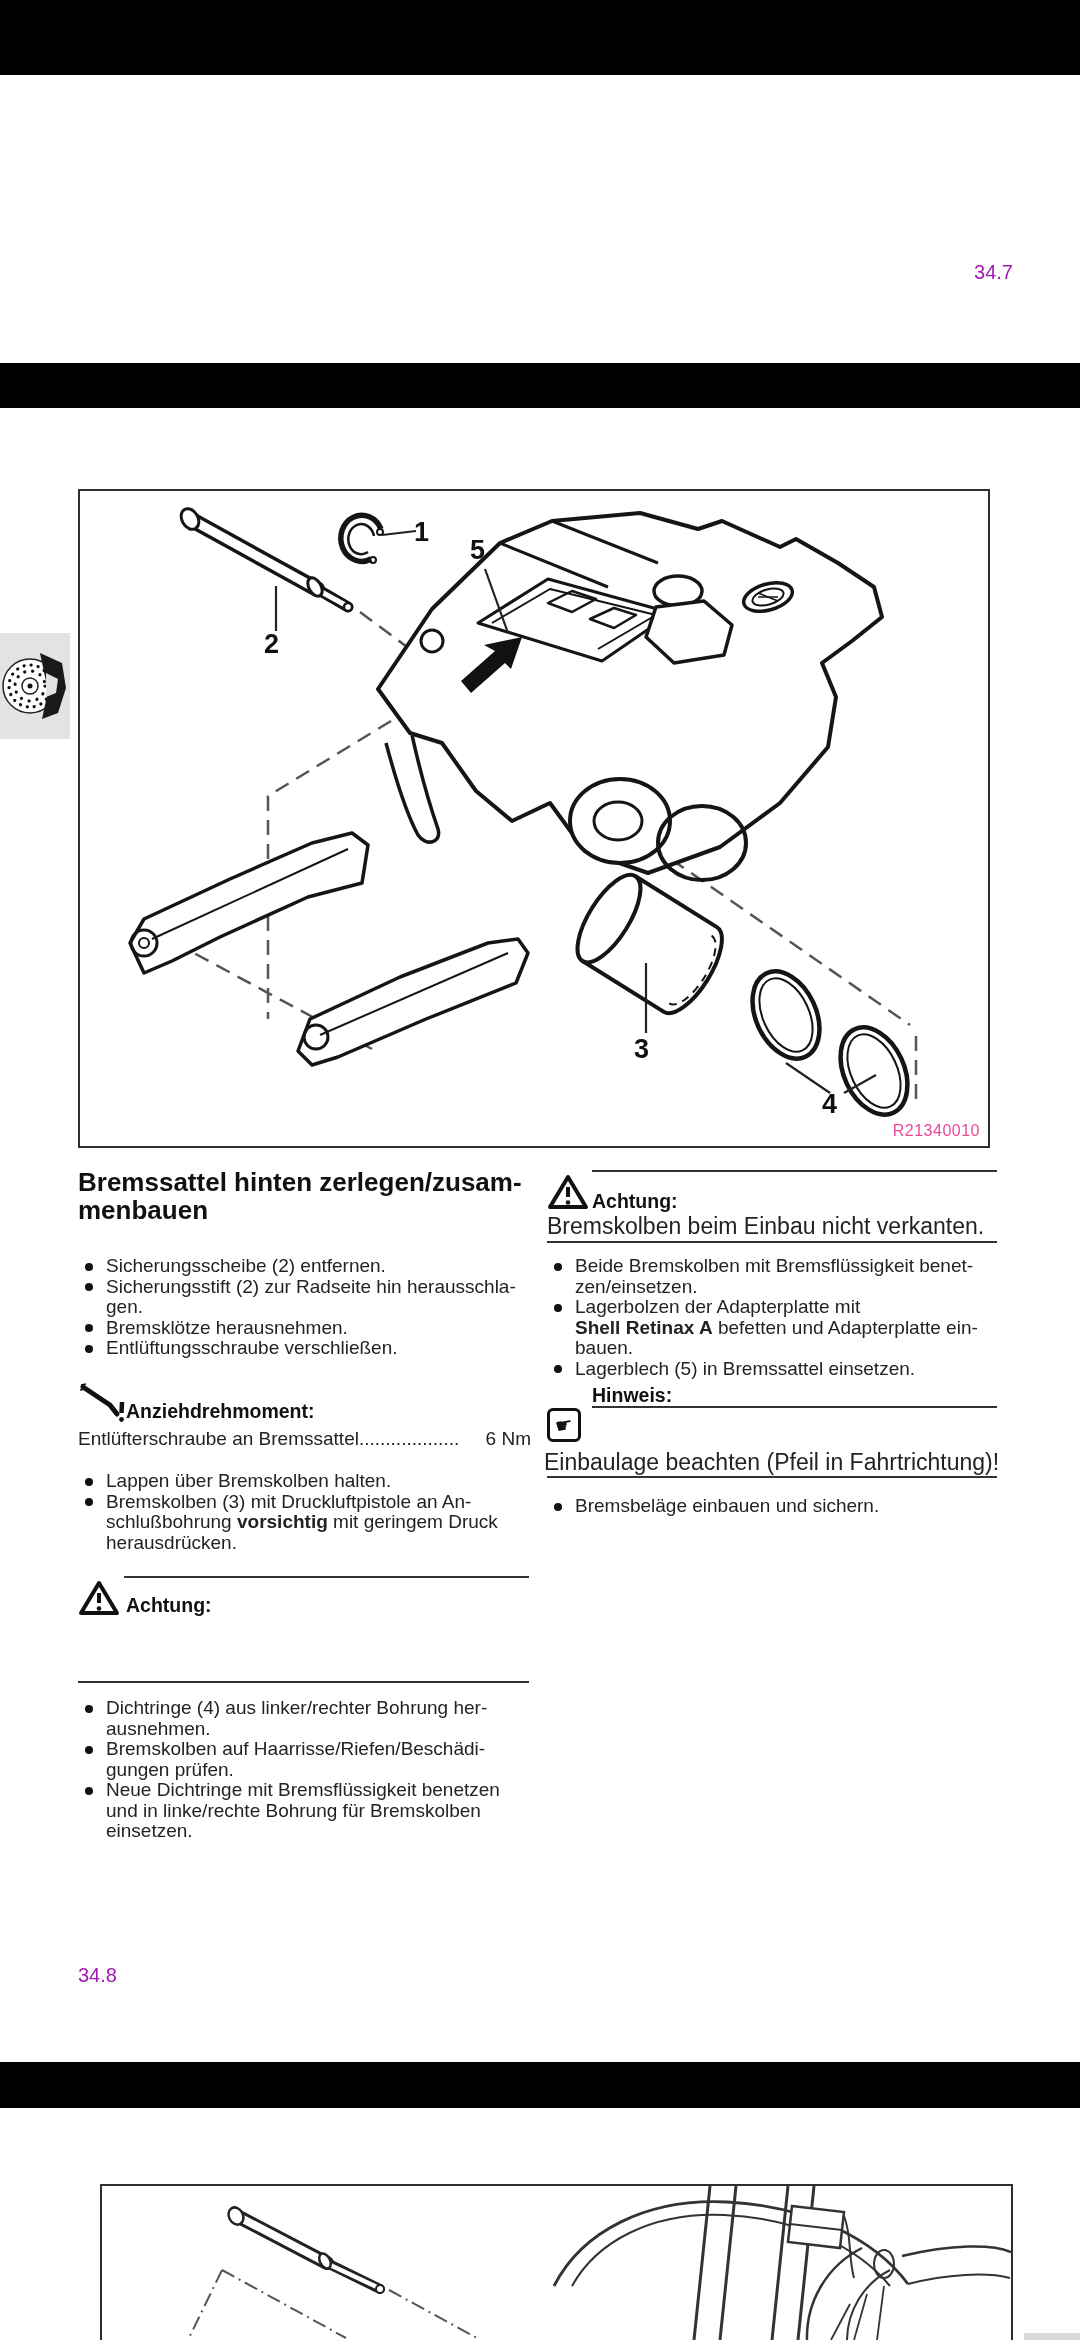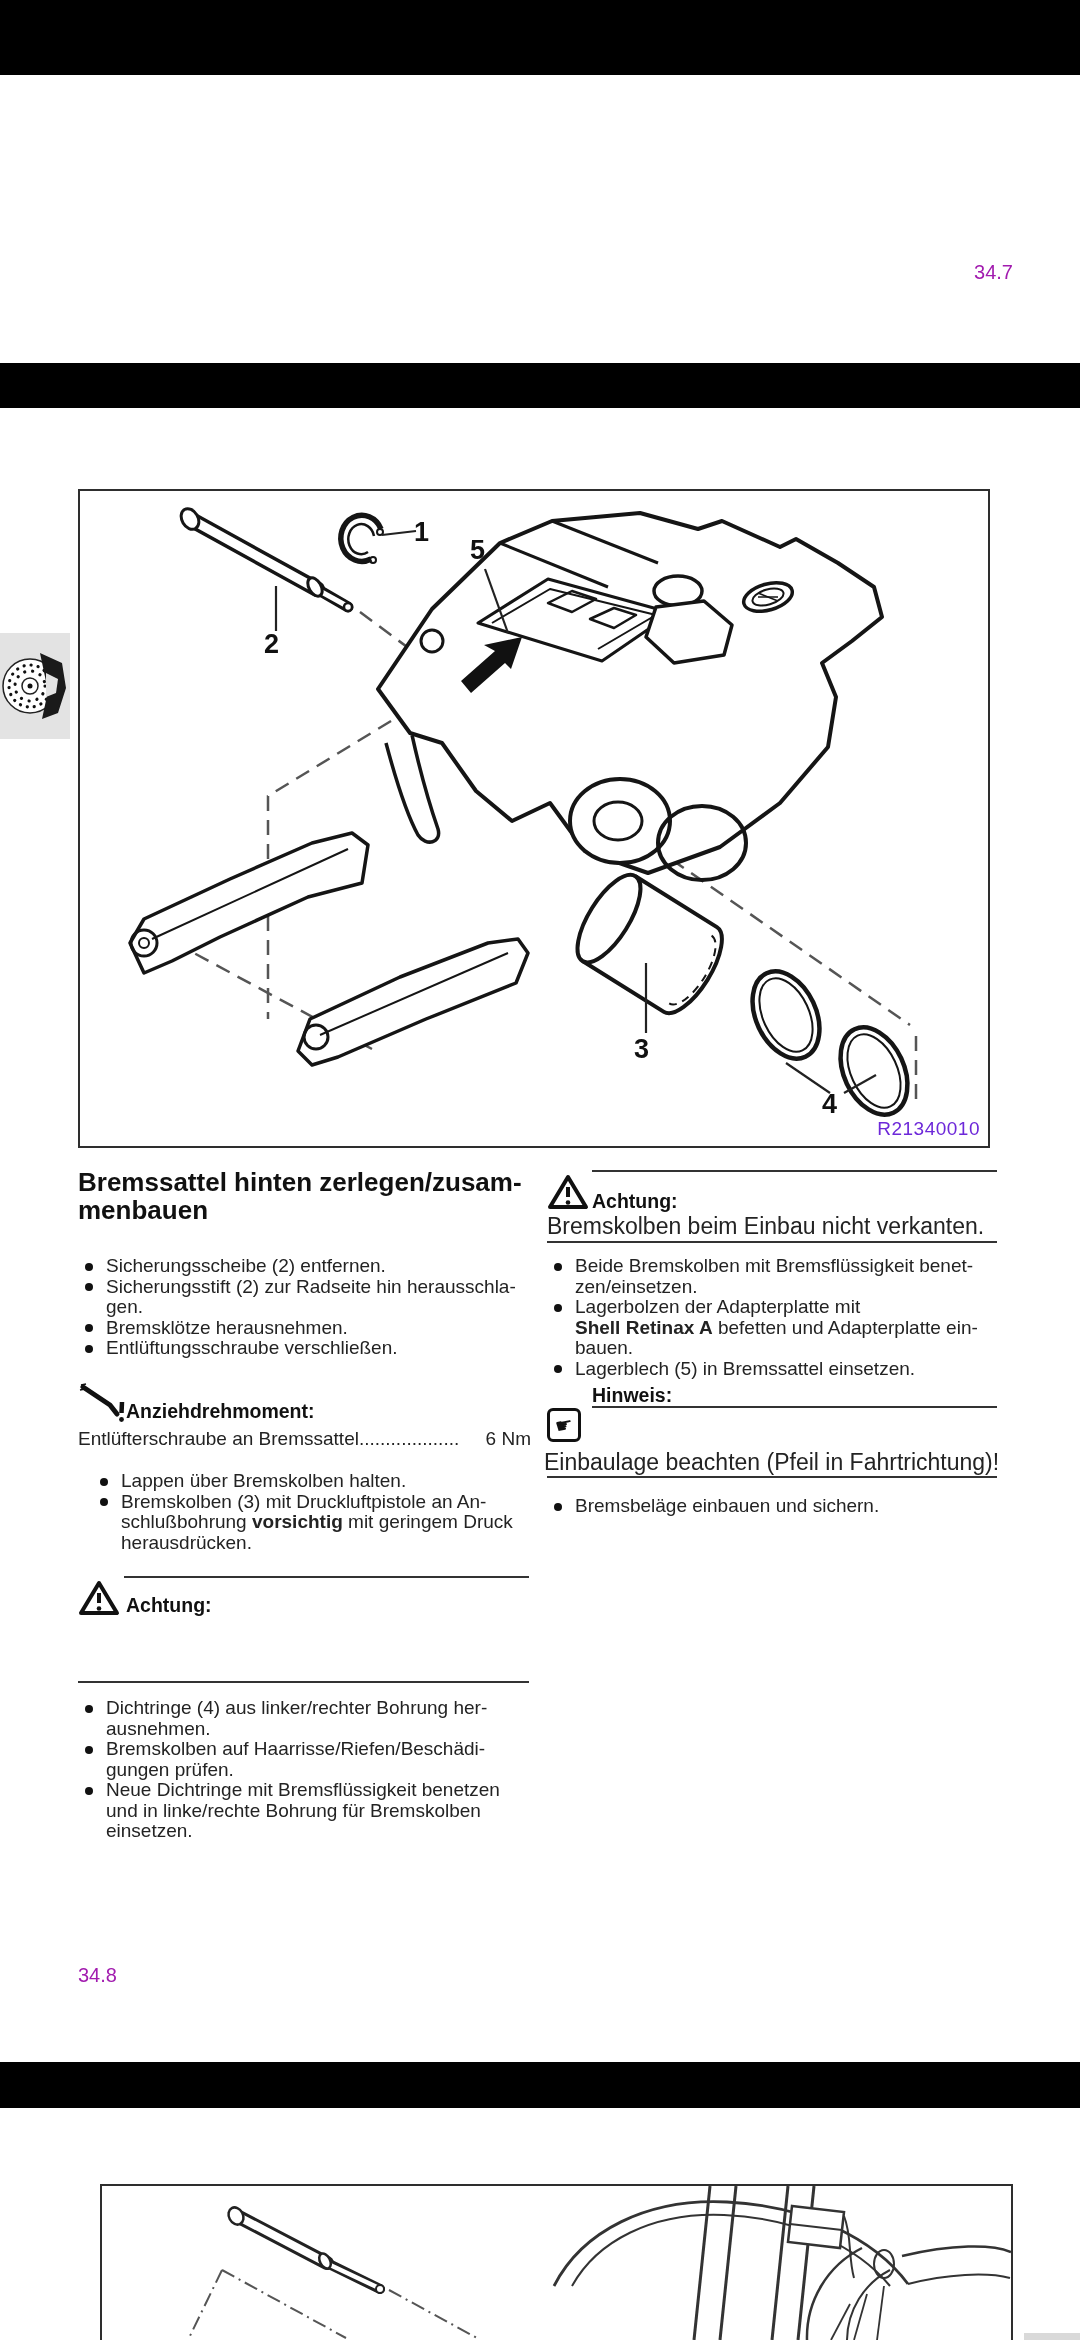--- a/index.html
+++ b/index.html
@@ -17,21 +17,21 @@
   .pagenum{position:absolute;font-size:20px;color:#a21caf;}
   .p1num{top:186px;left:903px;width:110px;text-align:right;}
   .p2num{top:1556px;left:78px;}
 
   .figframe{position:absolute;border:2px solid #2e2e2e;background:#fff;box-sizing:border-box;}
   .fig1{left:78px;top:81px;width:912px;height:659px;}
   .fig2{left:100px;top:76px;width:913px;height:156px;border-bottom:none;}
   .figframe svg{position:absolute;left:0;top:0;}
 
   .plabel{position:absolute;font-size:27px;font-weight:bold;color:#111;line-height:1;}
-  .figref{position:absolute;right:8px;bottom:6px;font-size:19px;color:#6d28d9;letter-spacing:.5px;}
+  .figref{position:absolute;right:8px;bottom:6px;font-size:16px;color:#ec4899;letter-spacing:.5px;}
   .title{position:absolute;left:78px;top:760px;width:490px;font-size:26px;font-weight:bold;
          line-height:28px;color:#111;}
   .steps{position:absolute;list-style:none;margin:0;padding:0;width:455px;font-size:19px;line-height:20.5px;}
   .steps li{position:relative;padding-left:28px;}
   .steps li::before{content:"";position:absolute;left:7px;top:6.5px;width:8px;height:8px;border-radius:50%;background:#111;}
   .rule{position:absolute;height:0;border-top:2px solid #333;}
   .sechead{position:absolute;font-size:19.5px;font-weight:bold;color:#111;}
   .secbody{position:absolute;font-size:23px;line-height:20.5px;}
   .leader{position:absolute;left:78px;top:1020px;width:453px;display:flex;font-size:19px;align-items:center;}
   .leader .dots{flex:1;overflow:hidden;white-space:nowrap;}
@@ -185,21 +185,21 @@
       <line x1="44" y1="20" x2="43.5" y2="31" stroke="#111" stroke-width="4.5"></line>
       <circle cx="43.5" cy="37.5" r="2.4" fill="#111"></circle>
     </svg>
     <div class="sechead" style="left:126px;top:992px">Anziehdrehmoment:</div>
     <div class="leader">
       <span>Entlüfterschraube an Bremssattel</span>
         <span class="dots">...................</span>
         <span class="val">6 Nm</span>
     </div>
 
-    <ul class="steps" style="left:93px;top:1063px">
+    <ul class="steps" style="left:78px;top:1063px">
       <li><span>Lappen über Bremskolben halten.</span></li>
       <li><span>Bremskolben (3) mit Druckluftpistole an An-schlußbohrung </span><b>vorsichtig</b><span>  mit geringem Druck herausdrücken.</span></li>
     </ul>
 
     <div class="rule" style="left:124px;top:1168px;width:405px"></div>
     <svg class="icon" style="left:78px;top:1172px" width="42" height="36" viewBox="0 0 42 36">
       <path d="M21 3 L39 33 H3 Z" fill="none" stroke="#111" stroke-width="4" stroke-linejoin="round"></path>
       <line x1="21" y1="13" x2="21" y2="23" stroke="#111" stroke-width="4"></line>
       <circle cx="21" cy="28.5" r="2.3" fill="#111"></circle>
     </svg>

